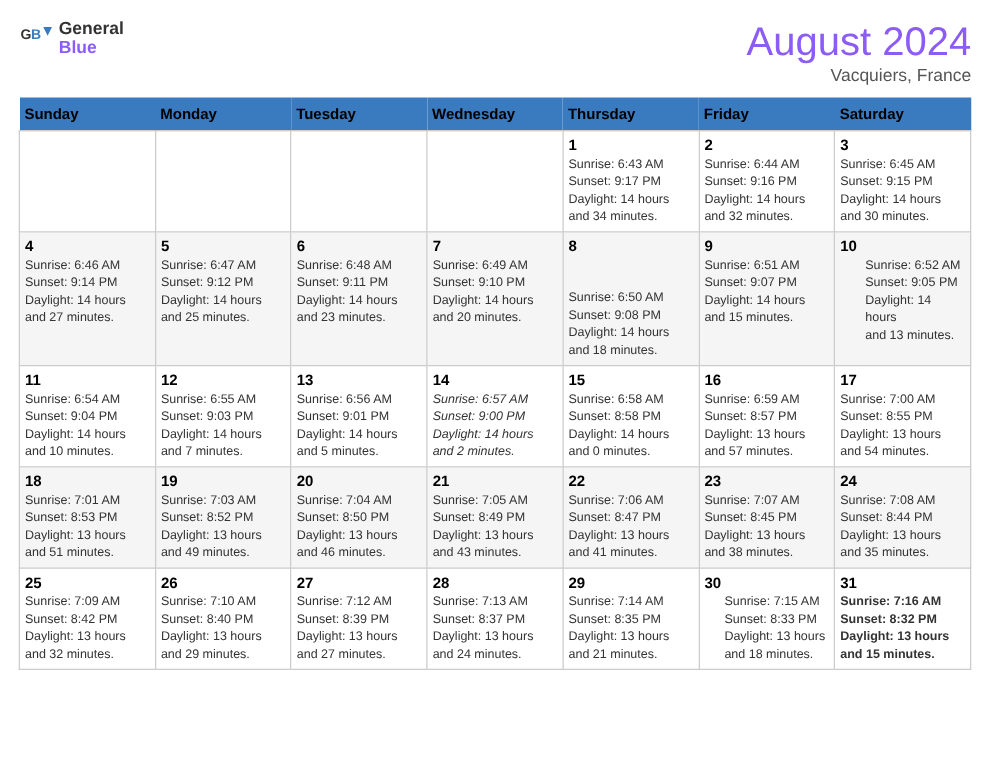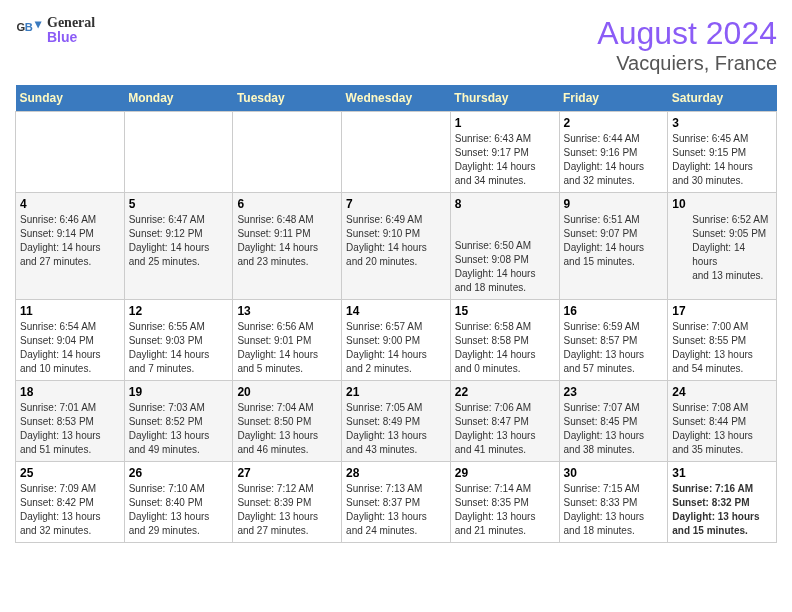--- a/index.html
+++ b/index.html
@@ -21,46 +21,46 @@
       align-items: center;
       gap: 4px;
     }
     .logo-text {
       display: flex;
       flex-direction: column;
       font-size: 14px;
       font-weight: bold;
       line-height: 1.1;
     }
-    .logo-text span:first-child { color: #333; font-family: Liberation Serif, serif; }
+    .logo-text span:first-child { color: #333; }
     .logo-text span:last-child { color: #8b5cf6; }
     .logo-icon {
       width: 28px;
       height: 28px;
     }
     .title-area {
       text-align: right;
     }
     .month-year {
       font-size: 32px;
       color: #8b5cf6;
       font-weight: normal;
     }
     .location {
-      font-size: 20px;
+      font-size: 14px;
       color: #555;
     }
     table {
       width: 100%;
       border-collapse: collapse;
       font-size: 11px;
     }
     th {
       background-color: #3a7abf;
-      color: #fef9c3;
+      color: #000000;
       padding: 6px 4px;
       text-align: left;
       font-size: 12px;
       font-weight: bold;
     }
     td {
       border: 1px solid #ccc;
       vertical-align: top;
       padding: 4px;
       width: calc(100% / 7);
@@ -214,21 +214,21 @@
         </td>
         <td>
           <span class="day-num">13</span>
           <div class="day-info" style="white-space: pre-line;">Sunrise: 6:56 AM
 Sunset: 9:01 PM
 Daylight: 14 hours
 and 5 minutes.</div>
         </td>
         <td>
           <span class="day-num">14</span>
-          <div class="day-info" style="white-space: pre-line;">Sunrise: 6:57 AM
+          <div class="day-info" style="white-space: pre-line; font-style: italic;">Sunrise: 6:57 AM
 Sunset: 9:00 PM
 Daylight: 14 hours
 and 2 minutes.</div>
         </td>
         <td>
           <span class="day-num">15</span>
           <div class="day-info" style="white-space: pre-line;">Sunrise: 6:58 AM
 Sunset: 8:58 PM
 Daylight: 14 hours
 and 0 minutes.</div>
@@ -330,21 +330,21 @@
         </td>
         <td>
           <span class="day-num">29</span>
           <div class="day-info" style="white-space: pre-line;">Sunrise: 7:14 AM
 Sunset: 8:35 PM
 Daylight: 13 hours
 and 21 minutes.</div>
         </td>
         <td>
           <span class="day-num">30</span>
-          <div class="day-info" style="white-space: pre-line;">Sunrise: 7:15 AM
+          <div class="day-info" style="white-space: pre-line; margin-left: 16px;">Sunrise: 7:15 AM
 Sunset: 8:33 PM
 Daylight: 13 hours
 and 18 minutes.</div>
         </td>
         <td>
           <span class="day-num">31</span>
           <div class="day-info" style="white-space: pre-line; font-weight: bold;">Sunrise: 7:16 AM
 Sunset: 8:32 PM
 Daylight: 13 hours
 and 15 minutes.</div>

